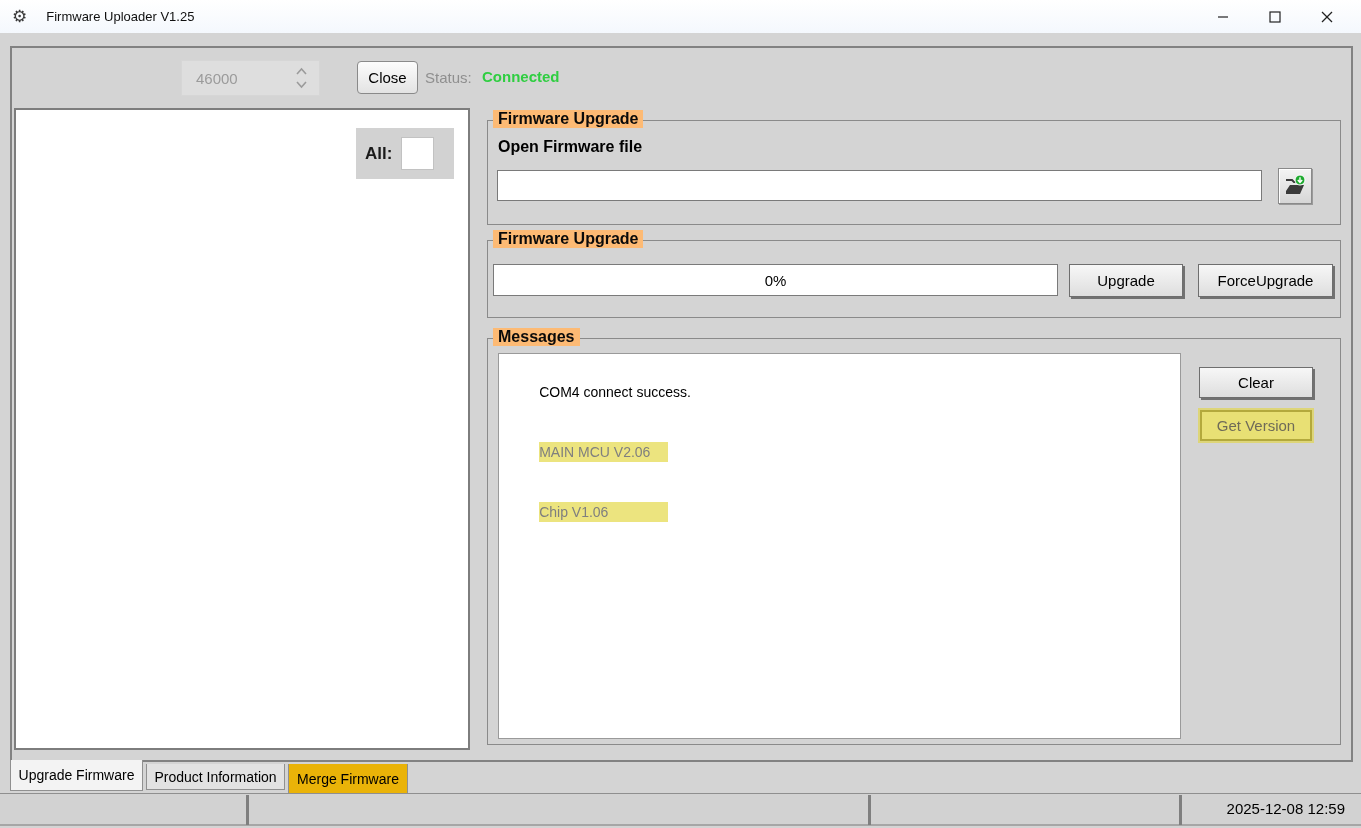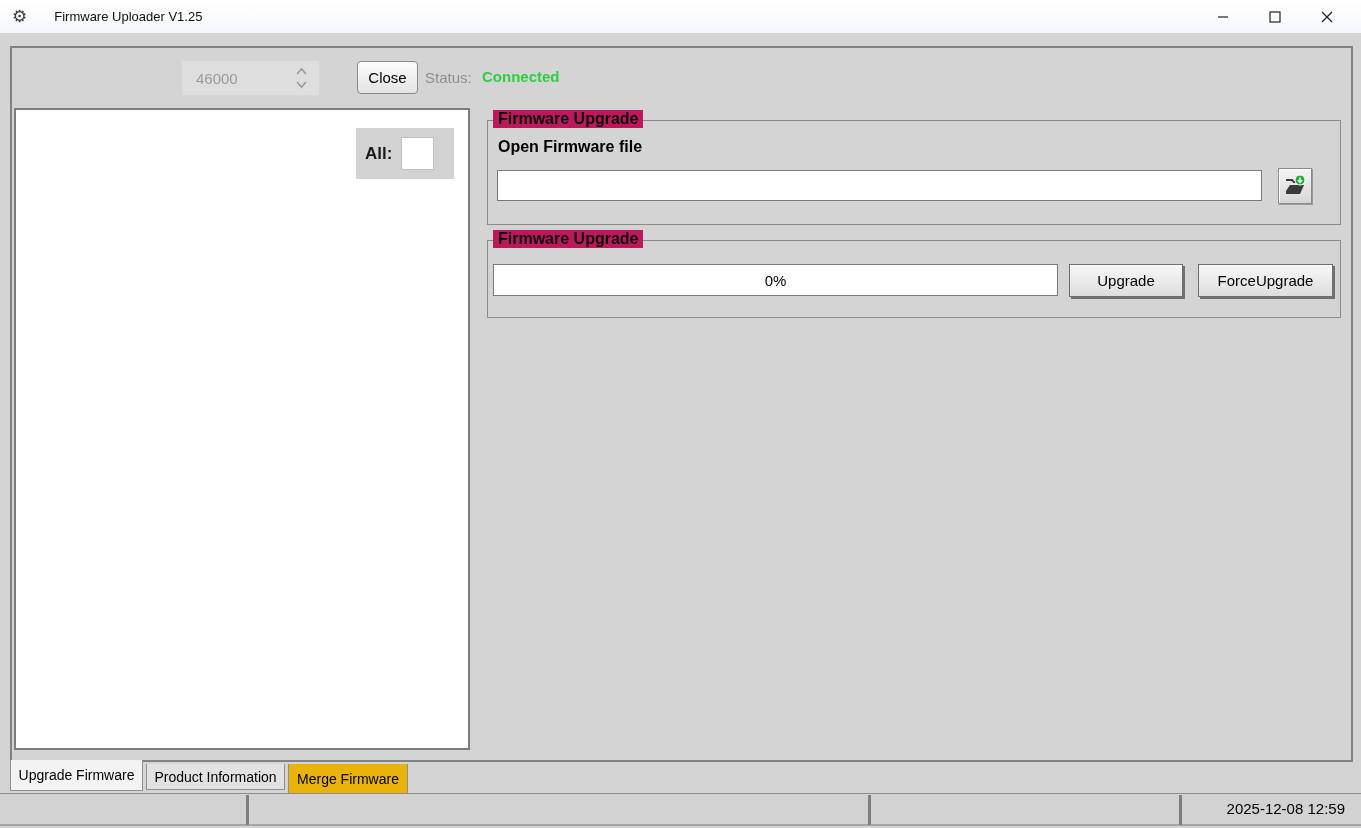--- a/index.html
+++ b/index.html
@@ -12,21 +12,21 @@
     overflow: hidden;
     color: #000;
   }
   
   .titlebar {
     position:absolute; left:0; top:0; width:1361px; height:33px;
     background: linear-gradient(#ffffff, #f4f8fd);
     display:flex; align-items:center;
   }
   .gear-icon { margin-left:12px; font-size:17px; color:#3a3a3a; line-height:1; }
-  .title-text { margin-left:27px; font-size:13px; color:#101010;text-align:right; }
+  .title-text { margin-left:19px; font-size:13px; color:#101010;text-align:right; }
   .win-controls { position:absolute; right:8px; top:0; height:33px; display:flex; }
   .win-btn { width:52px; height:33px; display:flex; align-items:center; justify-content:center; cursor:default; }
   .win-btn svg { stroke:#222; stroke-width:1.2; fill:none; }
 
   
   .main-panel {
     position:absolute; left:10px; top:46px; width:1343px; height:716px;
     border:2px solid #828282; background:#d4d4d4;
   }
 
@@ -58,21 +58,21 @@
   }
   .all-label { margin-left:9px; font-size:17px; font-weight:600; color:#1a1a1a; }
   .all-checkbox {
     margin-left:9px; width:33px; height:33px; background:#ffffff;
     border:1px solid #c2c2c2;
   }
 
   
   .groupbox { position:absolute; border:1px solid #8a8a8a; }
   .group-title {
-    position:absolute; top:-11px; left:5px; background:#be185d; padding:0 5px;
+    position:absolute; top:-11px; left:5px; background:#fdba74; padding:0 5px;
     font-size:16px; font-weight:600; color:#0a0a0a; white-space:nowrap;
   }
   .open-file-label { position:absolute; left:10px; top:17px; font-size:16px; font-weight:600; }
   .file-input {
     position:absolute; left:9px; top:49px; width:765px; height:31px;
     border:1px solid #7a7a7a; background:#fff; font-size:14px; padding:0 6px;
     font-family:"Liberation Sans",sans-serif;
   }
   .folder-btn {
     position:absolute; left:790px; top:47px; width:34px; height:36px;
@@ -199,20 +199,36 @@
 
   <div class="groupbox" style="left:487px; top:240px; width:854px; height:78px;">
     <span class="group-title">Firmware Upgrade</span>
     <div class="progress">
       <span>0%</span>
     </div>
     <button class="push-btn btn-upgrade">Upgrade</button>
     <button class="push-btn btn-force">ForceUpgrade</button>
   </div>
 
+  <div class="groupbox" style="left:487px; top:338px; width:854px; height:407px;">
+    <span class="group-title">Messages</span>
+    <div class="messages-box">
+      <div class="msg-line">
+        <span>COM4 connect success.</span>
+      </div>
+      <div class="msg-line hl">
+        <span style="background:#ece47f;">MAIN MCU V2.06</span>
+      </div>
+      <div class="msg-line hl">
+        <span style="background:#ece47f;">Chip V1.06</span>
+      </div>
+    </div>
+    <button class="push-btn btn-clear">Clear</button>
+    <button class="btn-getversion">Get Version</button>
+  </div>
 
   <div class="tab active">Upgrade Firmware</div>
   <div class="tab t2">Product Information</div>
   <div class="tab t3">Merge Firmware</div>
 
   <div class="statusbar">
     <div class="sb-sep" style="left:246px;"></div>
     <div class="sb-sep" style="left:868px;"></div>
     <div class="sb-sep" style="left:1179px;"></div>
     <span class="sb-date">2025-12-08 12:59</span>

